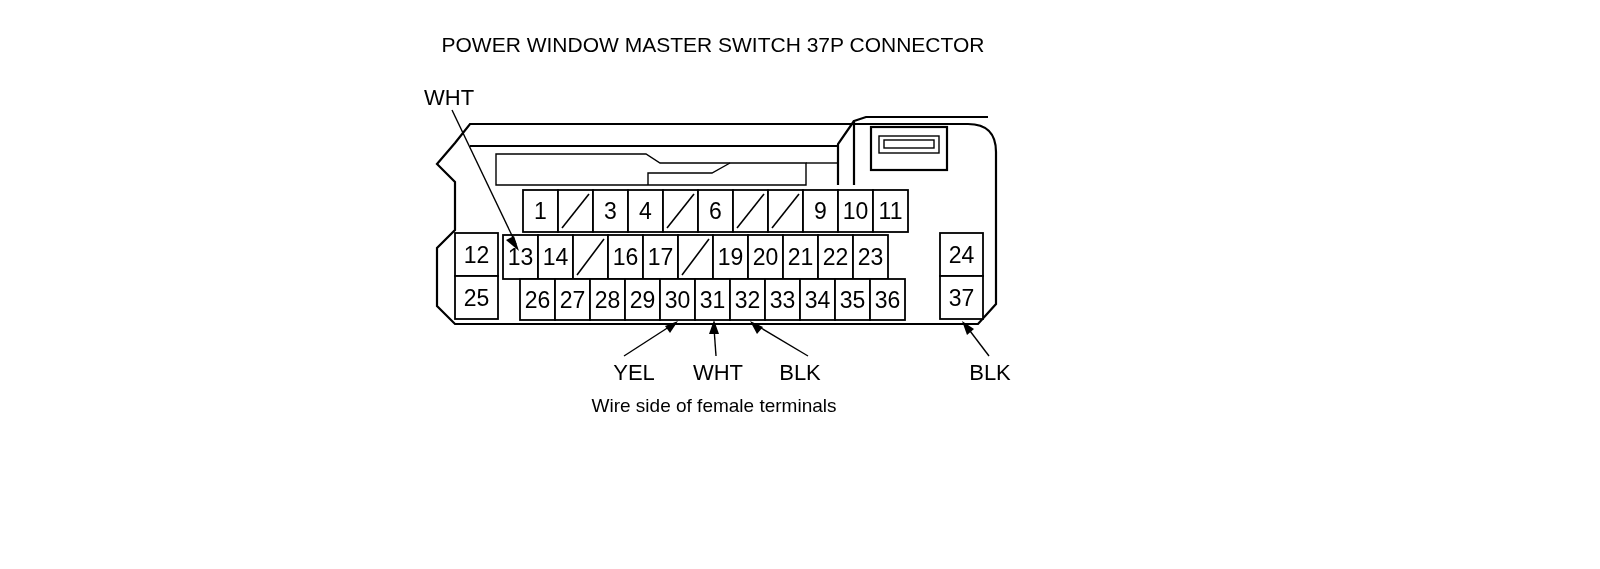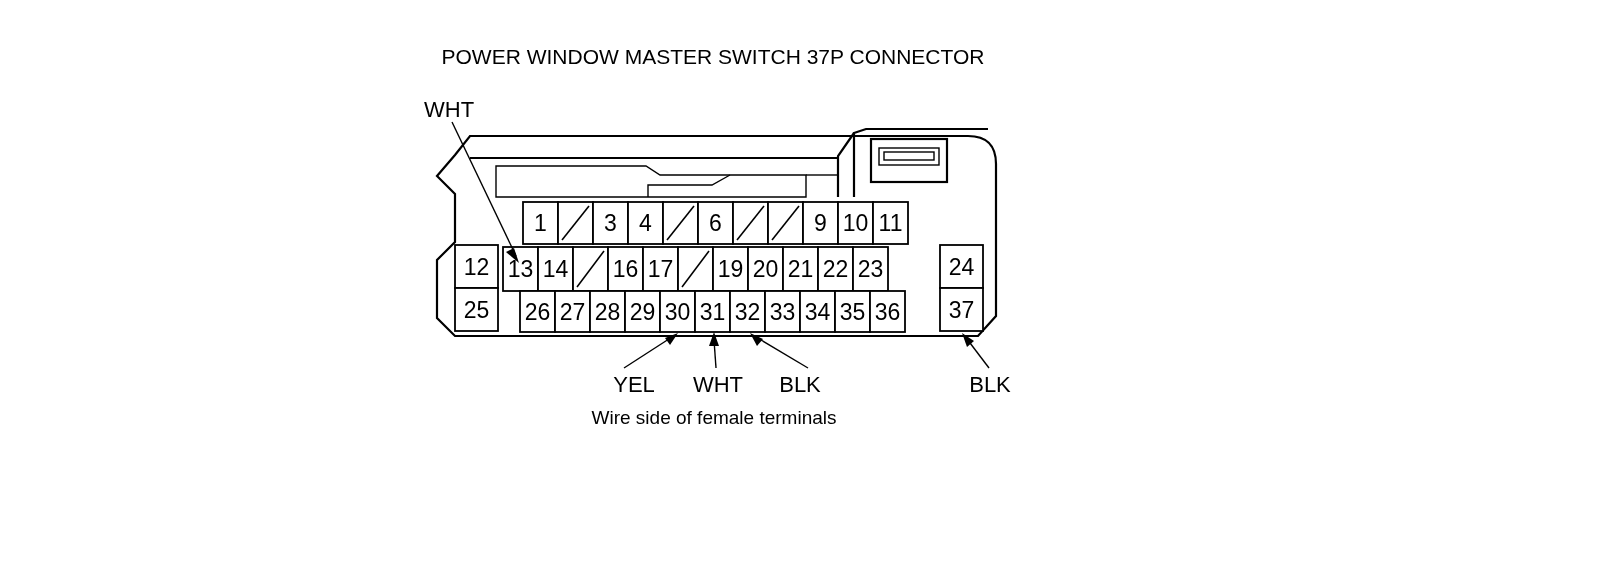--- a/index.html
+++ b/index.html
@@ -10,21 +10,21 @@
   body {
     width: 1600px;
     height: 569px;
     font-family: "Liberation Sans", sans-serif;
     color: #000000;
     overflow: hidden;
     position: relative;
   }
   #diagram-root {
     position: absolute;
-    left: 0; top: 12px;
+    left: 0; top: 0;
     width: 1600px;
     height: 486px;
   }
   svg.diagram {
     display: block;
     width: 1600px;
     height: 569px;
   }
   .ln { fill: none; stroke: #000; stroke-width: 2.2; stroke-linejoin: miter; stroke-linecap: butt; }
   .ln-thin { fill: none; stroke: #000; stroke-width: 1.4; }

